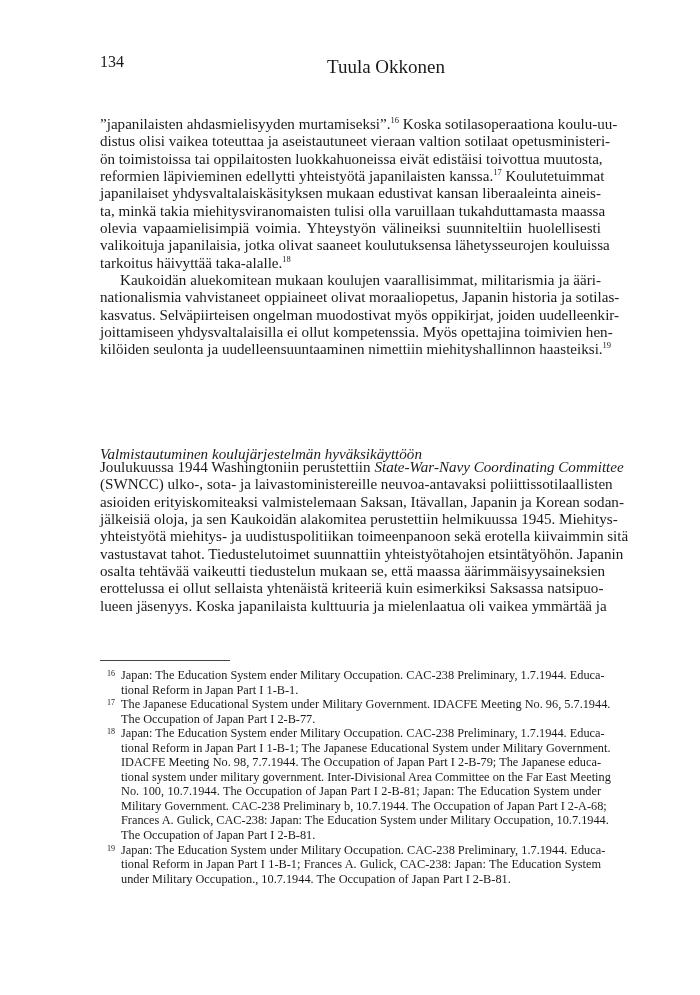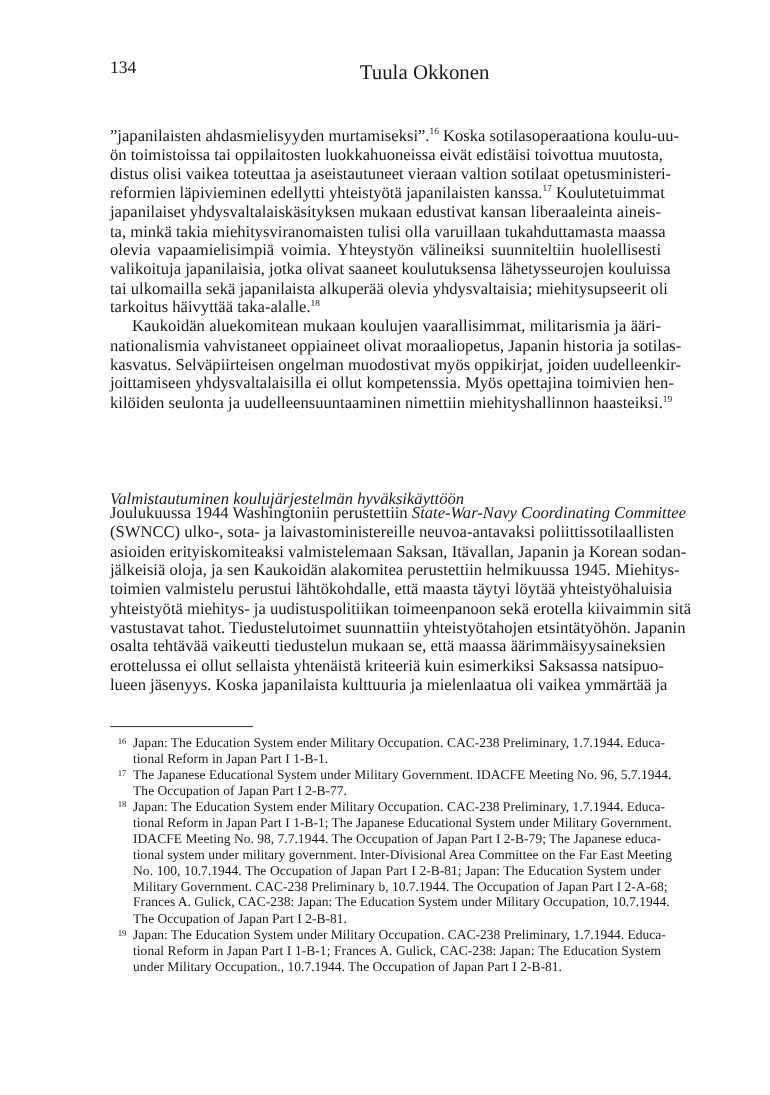--- a/index.html
+++ b/index.html
@@ -104,45 +104,43 @@
   }
 </style>
 </head>
 <body>
 
 <div class="page-number">134</div>
 <div class="running-head">Tuula Okkonen</div>
 
 <div class="body-text">
   <span class="line"><span>”japanilaisten ahdasmielisyyden murtamiseksi”.</span><sup>16</sup><span> Koska sotilasoperaationa koulu-uu-</span></span>
+  <span class="line">distus olisi vaikea toteuttaa ja aseistautuneet vieraan valtion sotilaat opetusministeri-</span>
   <span class="line">ön toimistoissa tai oppilaitosten luokkahuoneissa eivät edistäisi toivottua muutosta,</span>
-  <span class="line">distus olisi vaikea toteuttaa ja aseistautuneet vieraan valtion sotilaat opetusministeri-</span>
   <span class="line"><span>reformien läpivieminen edellytti yhteistyötä japanilaisten kanssa.</span><sup>17</sup><span> Koulutetuimmat</span></span>
   <span class="line">japanilaiset yhdysvaltalaiskäsityksen mukaan edustivat kansan liberaaleinta aineis-</span>
   <span class="line">ta, minkä takia miehitysviranomaisten tulisi olla varuillaan tukahduttamasta maassa</span>
   <span class="line">olevia vapaamielisimpiä voimia. Yhteystyön välineiksi suunniteltiin huolellisesti</span>
   <span class="line">valikoituja japanilaisia, jotka olivat saaneet koulutuksensa lähetysseurojen kouluissa</span>
-  <span class="line">tai ulkomailla sekä japanilaista alkuperää olevia yhdysvaltaisia; miehitysupseerit oli</span>
   <span class="line last"><span>tarkoitus häivyttää taka-alalle.</span><sup>18</sup></span>
 
   <span class="line indent">Kaukoidän aluekomitean mukaan koulujen vaarallisimmat, militarismia ja ääri-</span>
   <span class="line">nationalismia vahvistaneet oppiaineet olivat moraaliopetus, Japanin historia ja sotilas-</span>
   <span class="line">kasvatus. Selväpiirteisen ongelman muodostivat myös oppikirjat, joiden uudelleenkir-</span>
   <span class="line">joittamiseen yhdysvaltalaisilla ei ollut kompetenssia. Myös opettajina toimivien hen-</span>
   <span class="line last"><span>kilöiden seulonta ja uudelleensuuntaaminen nimettiin miehityshallinnon haasteiksi.</span><sup>19</sup></span>
 </div>
 
 <div class="section-heading">Valmistautuminen koulujärjestelmän hyväksikäyttöön</div>
 
 <div class="body-text second">
   <span class="line"><span>Joulukuussa 1944 Washingtoniin perustettiin </span><em>State-War-Navy Coordinating Committee</em></span>
   <span class="line">(SWNCC) ulko-, sota- ja laivastoministereille neuvoa-antavaksi poliittissotilaallisten</span>
   <span class="line">asioiden erityiskomiteaksi valmistelemaan Saksan, Itävallan, Japanin ja Korean sodan-</span>
   <span class="line">jälkeisiä oloja, ja sen Kaukoidän alakomitea perustettiin helmikuussa 1945. Miehitys-</span>
-  <span class="line">toimien valmistelu perustui lähtökohdalle, että maasta täytyi löytää yhteistyöhaluisia</span>
   <span class="line">yhteistyötä miehitys- ja uudistuspolitiikan toimeenpanoon sekä erotella kiivaimmin sitä</span>
   <span class="line">vastustavat tahot. Tiedustelutoimet suunnattiin yhteistyötahojen etsintätyöhön. Japanin</span>
   <span class="line">osalta tehtävää vaikeutti tiedustelun mukaan se, että maassa äärimmäisyysaineksien</span>
   <span class="line">erottelussa ei ollut sellaista yhtenäistä kriteeriä kuin esimerkiksi Saksassa natsipuo-</span>
   <span class="line">lueen jäsenyys. Koska japanilaista kulttuuria ja mielenlaatua oli vaikea ymmärtää ja</span>
 </div>
 
 <div class="rule"></div>
 
 <div class="footnotes">

